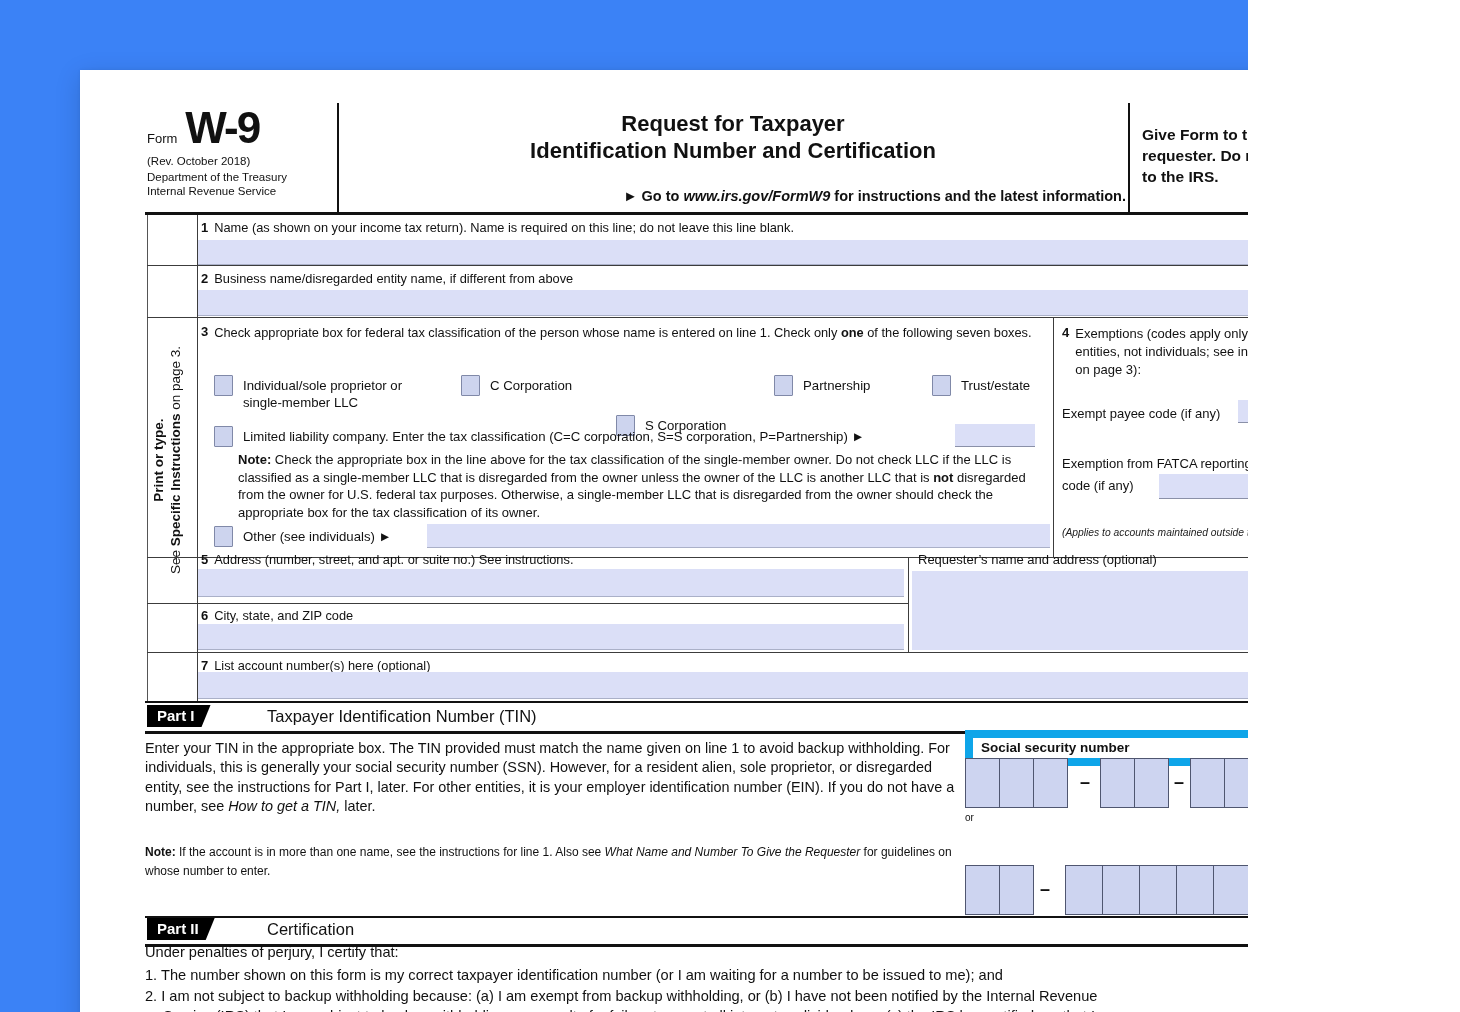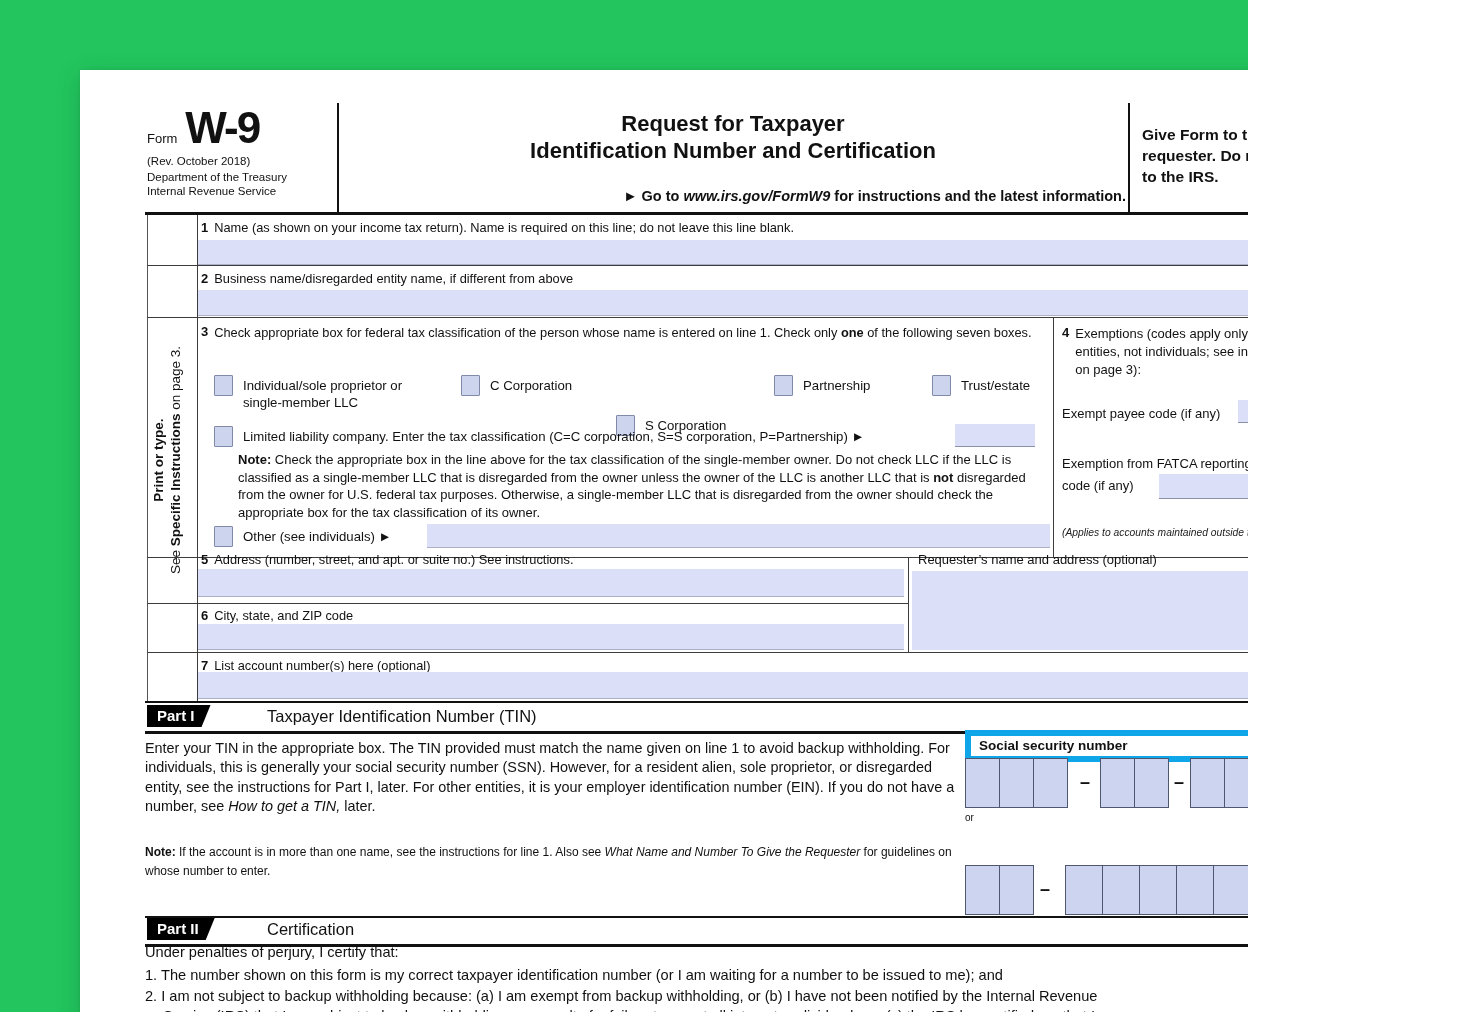--- a/index.html
+++ b/index.html
@@ -1,16 +1,16 @@
 <!DOCTYPE html>
 <html><head>
 <meta charset="utf-8">
 <style>
   html,body{margin:0;padding:0;background:#fff;}
-  .page{position:relative;width:1248px;height:1012px;overflow:hidden;background:#22c55e;
+  .page{position:relative;width:1248px;height:1012px;overflow:hidden;background:#3b82f6;
         font-family:"Liberation Sans",sans-serif;color:#111;}
   .card{position:absolute;left:80px;top:70px;width:1300px;height:980px;background:#fff;
         box-shadow:0 6px 24px rgba(0,0,0,.15),0 0 3px rgba(0,0,0,.08);overflow:hidden;}
   .a{position:absolute;}
 
   
   .hdr{position:absolute;left:65px;top:30px;width:1180px;height:112px;border-bottom:3px solid #111;}
   .hdr-left{position:absolute;left:2px;top:8px;width:185px;}
   .form-row{display:flex;align-items:flex-end;gap:8px;}
   .form-word{font-size:13px;line-height:13px;padding-bottom:3px;}
@@ -90,21 +90,21 @@
   .p1-band{top:635px;}
   .p2-band{top:846px;border-top:2px solid #111;}
   .chip{position:absolute;left:2px;top:0;background:#000;color:#fff;font-weight:bold;
         font-size:15px;line-height:22px;height:22px;padding:0 16px 0 10px;
         clip-path:polygon(0 0,100% 0,calc(100% - 9px) 100%,0 100%);}
   .band-title{position:absolute;left:122px;top:2px;font-weight:normal;font-size:16.5px;}
 
   .p1-para{position:absolute;left:65px;top:669px;width:814px;font-size:14.4px;line-height:19.3px;}
   .p1-note{position:absolute;left:65px;top:773px;width:814px;font-size:12px;line-height:19.3px;}
 
-  .ssn-box{position:absolute;left:885px;top:660px;width:354px;height:20px;border:6px solid #0ea5e9;
+  .ssn-box{position:absolute;left:885px;top:660px;width:354px;height:20px;border:8px solid #0ea5e9;
            font-size:13.5px;font-weight:bold;line-height:19px;padding-left:8px;}
   .ein-box{position:absolute;left:885px;top:767px;width:354px;height:20px;border:2px solid #222;
            font-size:13.5px;font-weight:bold;line-height:19px;padding-left:8px;}
   .tin-g{position:absolute;display:flex;}
   .tin-cell{width:33px;height:48px;background:#cdd4f0;border:1px solid #4f5670;flex:none;}
   .tin-cell + .tin-cell{border-left:none;}
   .tin-dash{position:absolute;width:26px;text-align:center;line-height:48px;
             font-weight:bold;font-size:18px;}
   .ssn-g1{left:885px;top:688px;}  .ssn-d1{left:992px;top:688px;}
   .ssn-g2{left:1020px;top:688px;} .ssn-d2{left:1086px;top:688px;}

